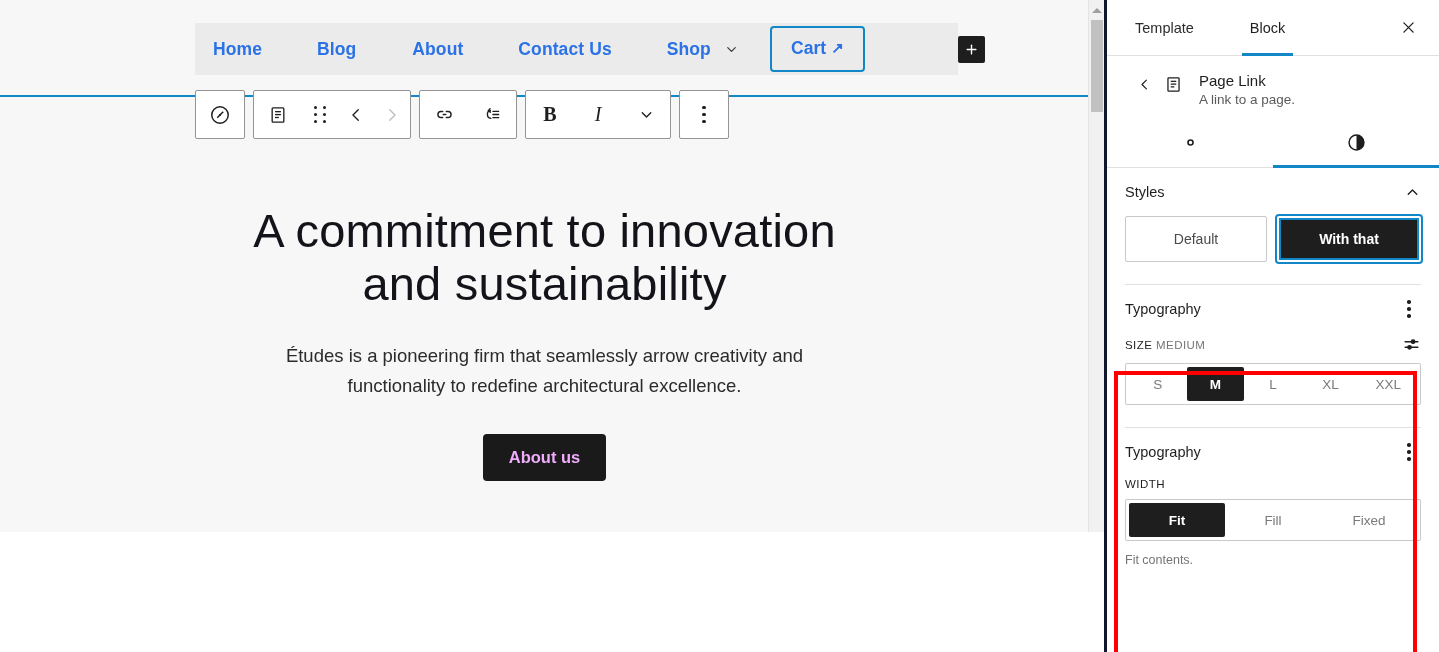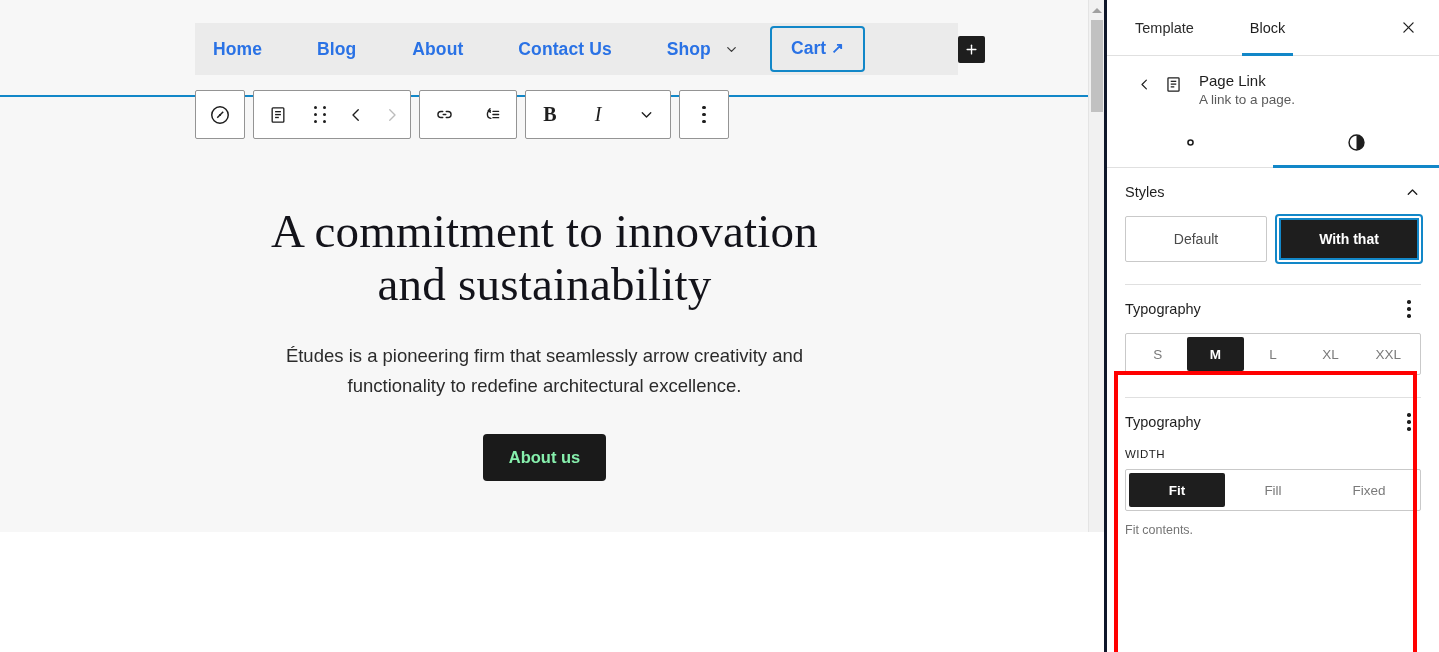--- a/index.html
+++ b/index.html
@@ -99,21 +99,21 @@
   .tb-btn.narrow { width: 36px; }
   .tb-btn.disabled { color: #bcbcbc; cursor: default; }
   .drag-dots { display: grid; grid-template-columns: 4px 4px; grid-gap: 4px 5px; }
   .drag-dots i { width: 3px; height: 3px; background: #1e1e1e; border-radius: 50%; display: block; }
   .kebab { display: flex; flex-direction: column; gap: 3.5px; align-items: center; }
   .kebab i { width: 3.5px; height: 3.5px; background: #1e1e1e; border-radius: 50%; display: block; }
 
   
   .hero { position: absolute; left: 0; top: 130px; width: 1089px; }
   .hero-title {
-    font-family: Liberation Serif, serif;
+    font-family: Liberation Sans, sans-serif;
     font-size: 47px;
     line-height: 1.12;
     color: #13131a;
     text-align: center;
     font-weight: 400;
     letter-spacing: .2px;
     padding: 0 250px;
     margin-top: 75px;
   }
   .hero-sub {
@@ -121,21 +121,21 @@
     font-size: 18.5px;
     line-height: 1.62;
     color: #2b2b2b;
     margin: 31px auto 0;
     max-width: 608px;
   }
   .hero-cta {
     display: block;
     margin: 33px auto 0;
     background: #1a1a1a;
-    color: #86efac;
+    color: #f0abfc;
     border: 0;
     border-radius: 4px;
     font-size: 16.5px;
     font-weight: 700;
     padding: 14px 26px;
     cursor: pointer;
     font-family: "Liberation Sans", sans-serif;
   }
 
   
@@ -568,20 +568,31 @@
         <div class="sec-head">
           <span class="sec-title">Typography</span>
           <span class="sec-kebab">
             <span class="kebab">
                 <i></i>
                 <i></i>
                 <i></i>
               </span>
           </span>
         </div>
+        <div class="field-label-row">
+          <span class="field-label"><span>SIZE</span> <span class="muted">MEDIUM</span></span>
+          <span class="slider-icon">
+            <svg width="19" height="19" viewBox="0 0 24 24" fill="none" stroke="currentColor" stroke-width="1.8" stroke-linecap="round">
+                <line x1="4" y1="8.5" x2="20" y2="8.5"></line>
+                <line x1="4" y1="15.5" x2="20" y2="15.5"></line>
+                <circle cx="14" cy="8.5" r="2.1" fill="currentColor"></circle>
+                <circle cx="9.5" cy="15.5" r="2.1" fill="currentColor"></circle>
+              </svg>
+          </span>
+        </div>
         <div class="seg-control">
           <button class="seg">S</button>
           <button class="seg active">M</button>
           <button class="seg">L</button>
           <button class="seg">XL</button>
           <button class="seg">XXL</button>
         </div>
         <div style="height:22px"></div>
       </div>
 

